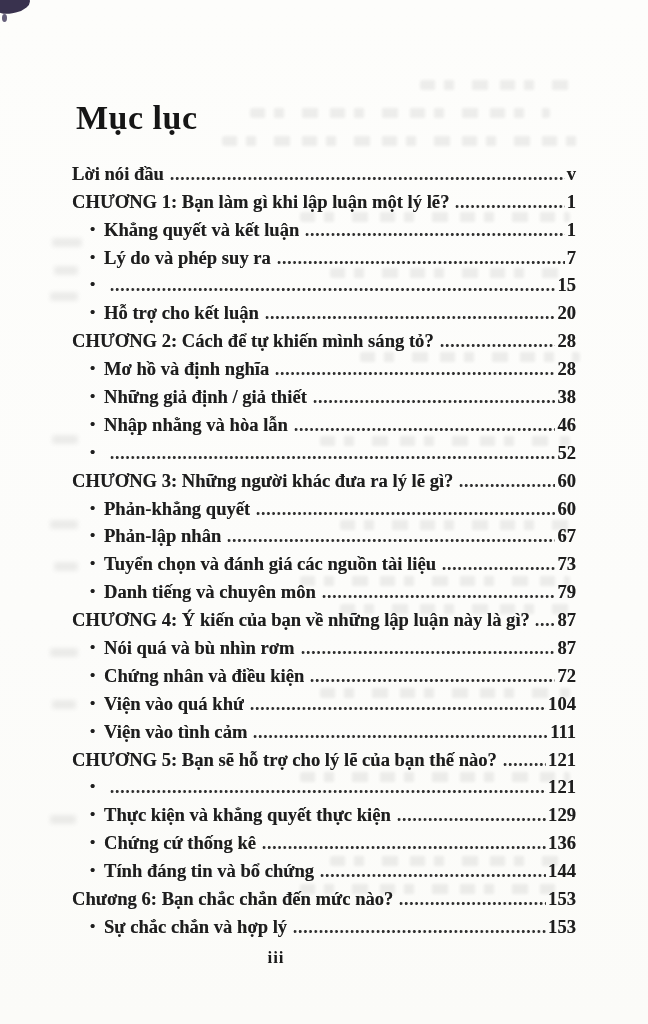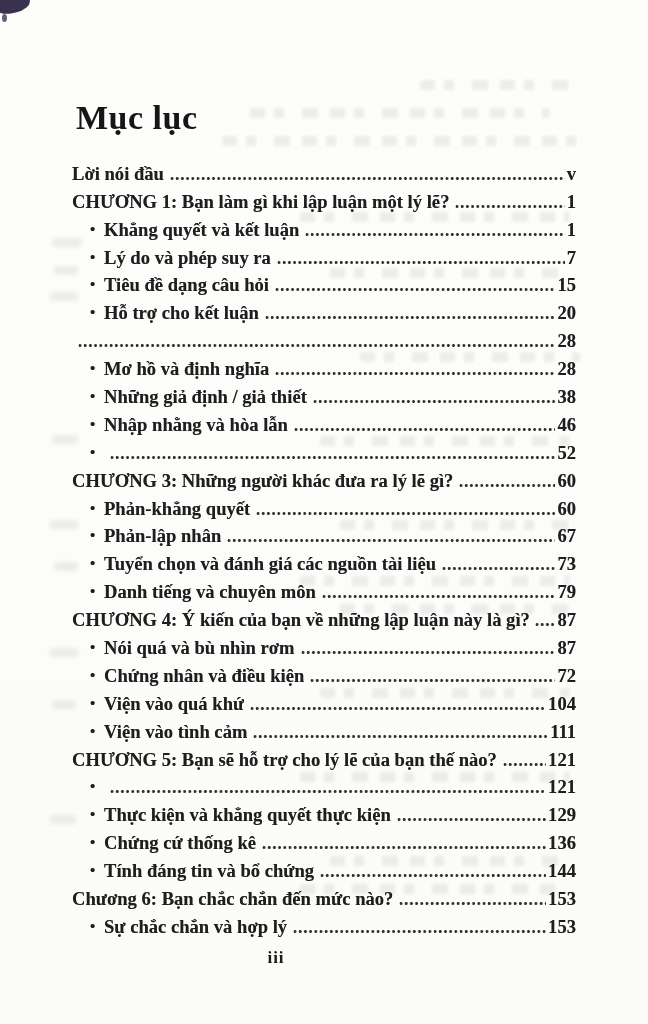--- a/index.html
+++ b/index.html
@@ -174,31 +174,31 @@
         <span class="pagenum">1</span>
       </div>
       <div class="toc-row level1">
         <span class="bullet">•</span>
         <span class="label">Lý do và phép suy ra</span>
         <span class="dots"></span>
         <span class="pagenum">7</span>
       </div>
       <div class="toc-row level1">
         <span class="bullet">•</span>
-        <span class="label">Tiêu đề dạng câu hỏi</span>
         <span class="dots"></span>
         <span class="pagenum">15</span>
       </div>
       <div class="toc-row level1">
         <span class="bullet">•</span>
         <span class="label">Hỗ trợ cho kết luận</span>
         <span class="dots"></span>
         <span class="pagenum">20</span>
       </div>
       <div class="toc-row level0">
+        <span class="label">CHƯƠNG 2: Cách để tự khiến mình sáng tỏ?</span>
         <span class="dots"></span>
         <span class="pagenum">28</span>
       </div>
       <div class="toc-row level1">
         <span class="bullet">•</span>
         <span class="label">Mơ hồ và định nghĩa</span>
         <span class="dots"></span>
         <span class="pagenum">28</span>
       </div>
       <div class="toc-row level1">

